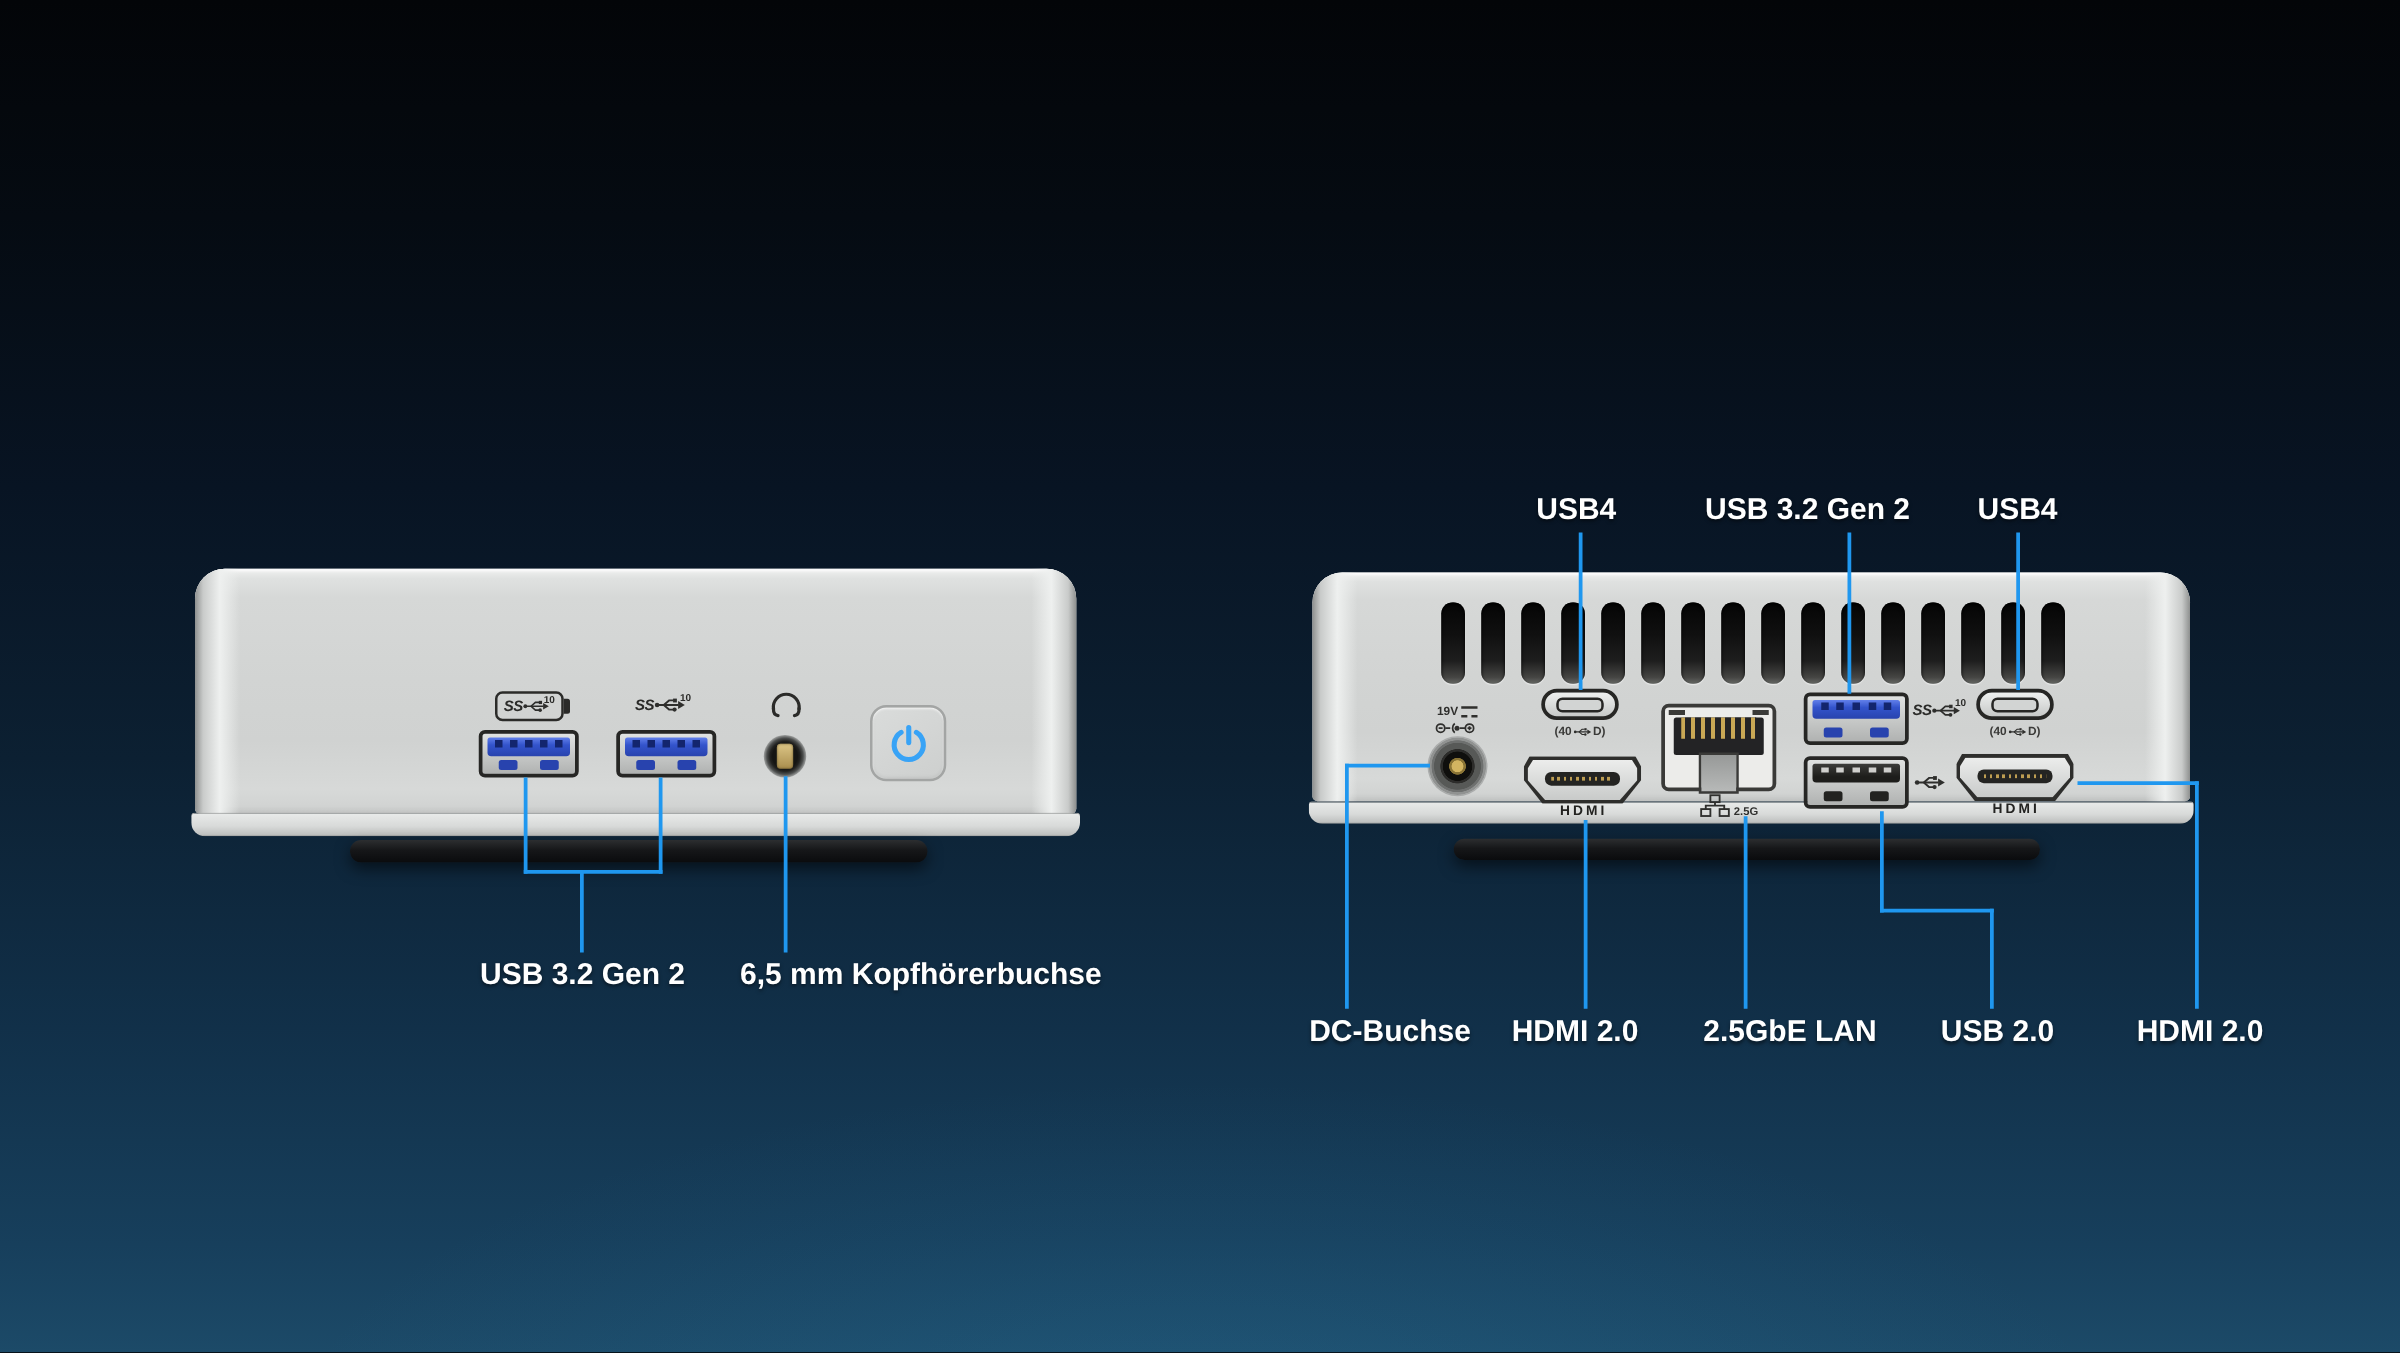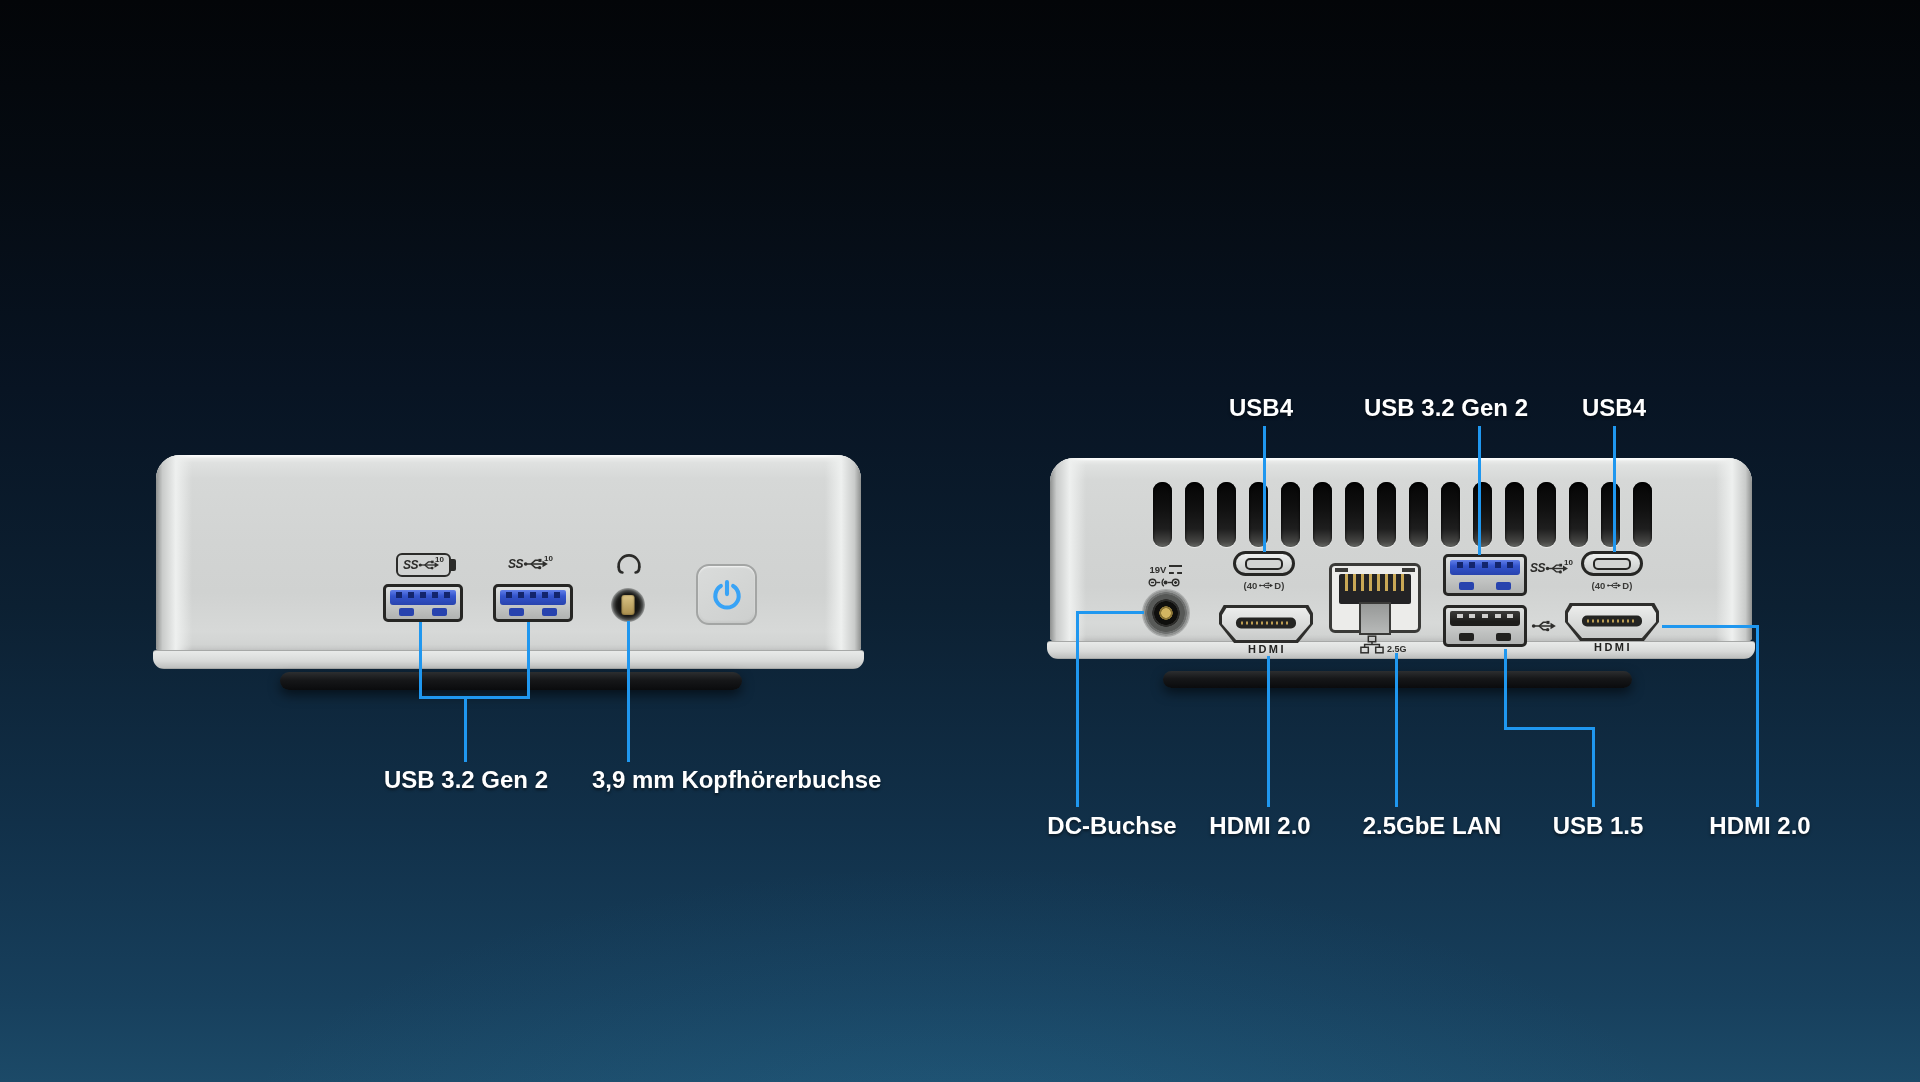--- a/index.html
+++ b/index.html
@@ -185,21 +185,21 @@
         <path d="M15 3.6 V 14.2"></path>
       </svg>
     </div>
 
     <i class="cl v" style="left:419px;top:622px;height:77px;"></i>
     <i class="cl v" style="left:527px;top:622px;height:77px;"></i>
     <i class="cl h" style="left:419px;top:696px;width:111px;"></i>
     <i class="cl v" style="left:464px;top:696px;height:66px;"></i>
     <i class="cl v" style="left:627px;top:621px;height:141px;"></i>
     <span class="lbl c" style="left:466px;top:766px;">USB 3.2 Gen 2</span>
-    <span class="lbl" style="left:592px;top:766px;">3,9 mm Kopfhörerbuchse</span>
+    <span class="lbl" style="left:592px;top:766px;">6,5 mm Kopfhörerbuchse</span>
   </div>
 
   <div>
     <div class="body" style="left:1050px;top:458px;width:702px;height:183px;">
       <i class="bev l"></i>
       <i class="bev r"></i>
     </div>
     <div class="rim" style="left:1047px;top:641px;width:708px;height:17px;"></div>
     <div class="base" style="left:1163px;top:671px;width:469px;height:17px;"></div>
 
@@ -335,16 +335,16 @@
     <i class="cl v" style="left:1395px;top:653px;height:154px;"></i>
     <i class="cl v" style="left:1504px;top:649px;height:81px;"></i>
     <i class="cl h" style="left:1504px;top:727px;width:91px;"></i>
     <i class="cl v" style="left:1592px;top:727px;height:80px;"></i>
     <i class="cl h" style="left:1662px;top:625px;width:97px;"></i>
     <i class="cl v" style="left:1756px;top:625px;height:182px;"></i>
 
     <span class="lbl c" style="left:1112px;top:812px;">DC-Buchse</span>
     <span class="lbl c" style="left:1260px;top:812px;">HDMI 2.0</span>
     <span class="lbl c" style="left:1432px;top:812px;">2.5GbE LAN</span>
-    <span class="lbl c" style="left:1598px;top:812px;">USB 1.5</span>
+    <span class="lbl c" style="left:1598px;top:812px;">USB 2.0</span>
     <span class="lbl c" style="left:1760px;top:812px;">HDMI 2.0</span>
   </div>
 </div>
 
 </body></html>

